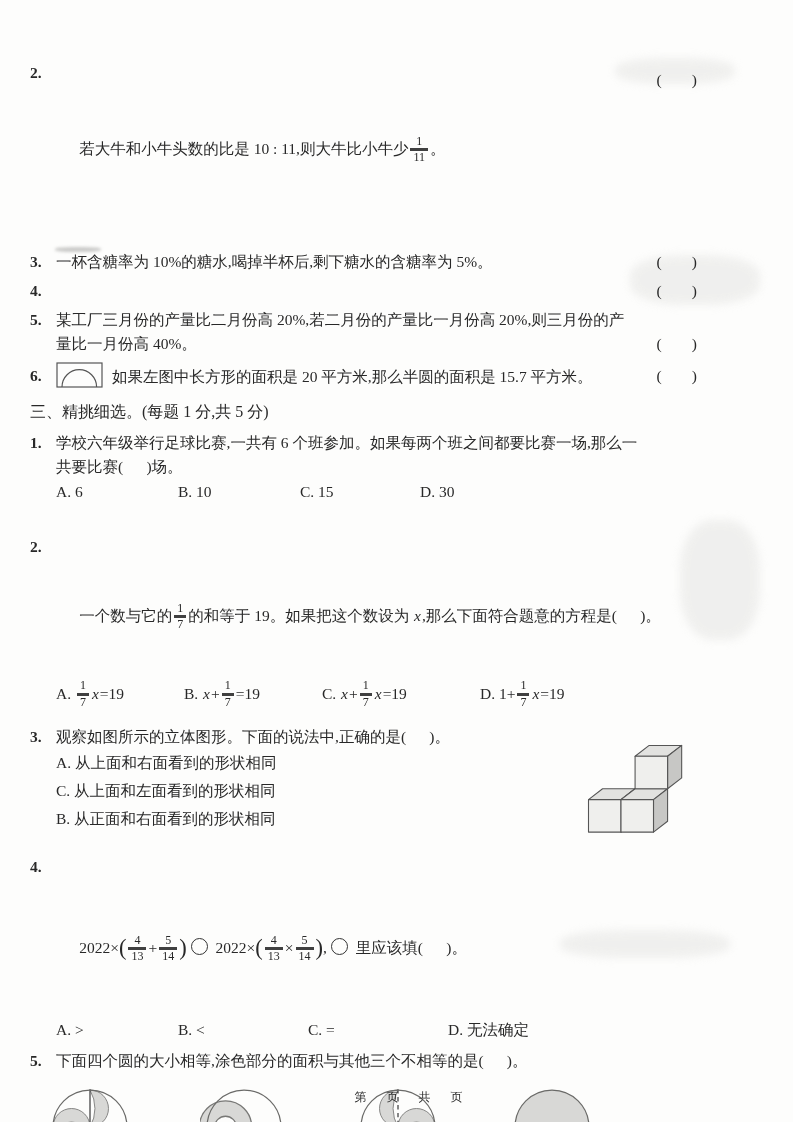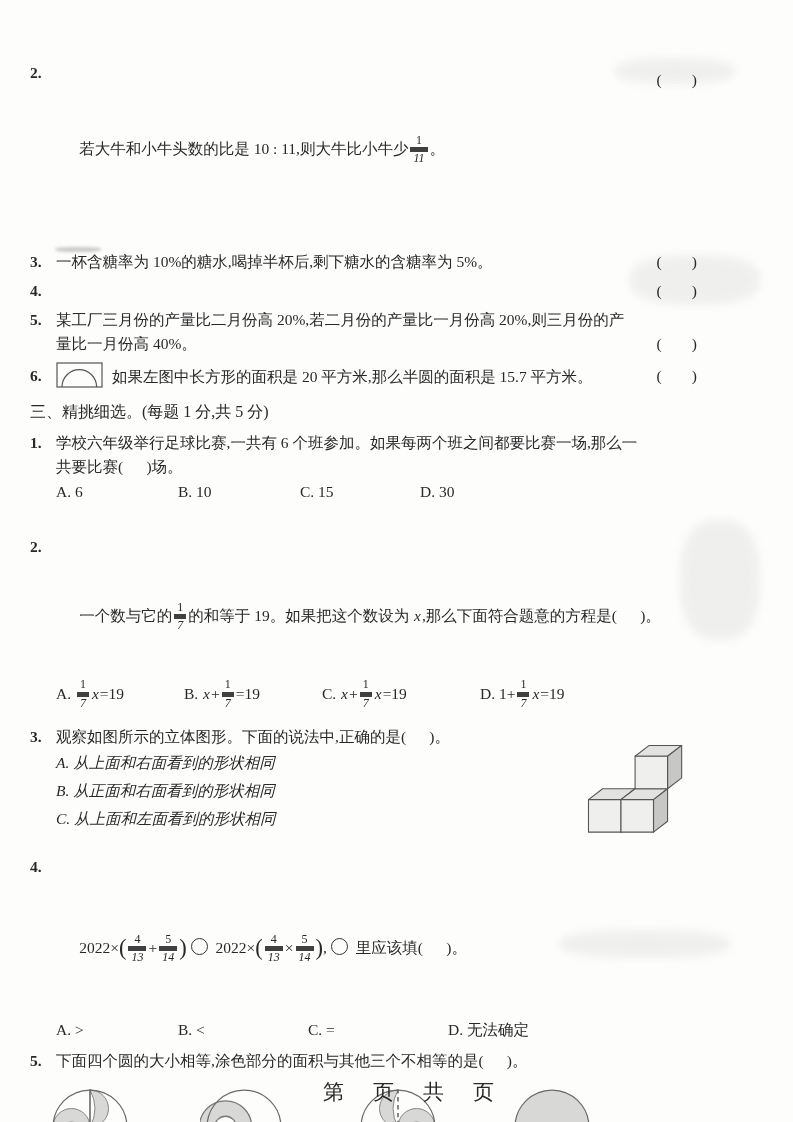--- a/index.html
+++ b/index.html
@@ -9,36 +9,36 @@
   .qrow{position:relative;padding-left:26px;min-height:24px;line-height:24px;}
   .qno{position:absolute;left:0;top:0;font-weight:bold;}
   .qtext{white-space:pre;}
   .ans{position:absolute;right:0;top:0;white-space:pre;letter-spacing:1px;}
   .sect{font-weight:normal;font-size:16px;line-height:26px;white-space:pre;}
   .indent2{padding-left:26px;line-height:24px;white-space:pre;}
   .optgrid{display:grid;margin-left:26px;line-height:26px;}
   .g1{grid-template-columns:122px 122px 120px auto;}
   .g2{grid-template-columns:128px 138px 158px auto;align-items:center;}
   .g4{grid-template-columns:122px 130px 140px auto;}
-  .optline{margin-left:26px;line-height:28px;white-space:pre;font-style:italic;}
+  .optline{margin-left:26px;line-height:28px;white-space:pre;}
   .frac{display:inline-flex;flex-direction:column;align-items:center;font-size:12px;
         line-height:1.12;vertical-align:middle;margin:0 2px;position:relative;top:-1px;}
-  .frac .den{border-top:5px solid #404040;font-style:italic;}
+  .frac .den{border-top:3px solid #404040;}
   .frac .num,.frac .den{padding:0 3px;}
   .it{font-style:italic;padding:0 1px;}
   .bg1{font-size:1.45em;line-height:1;vertical-align:-2px;}
   .circ{display:inline-block;width:15px;height:15px;border:1.4px solid #333;border-radius:50%;
         vertical-align:-2px;margin:0 4px;}
   .richline{line-height:38px;white-space:pre;}
   .fig6{display:inline-block;vertical-align:-7px;margin-right:8px;}
   .cubefig{position:absolute;right:12px;top:8px;}
   .circles{display:flex;gap:66px;margin:10px 0 4px 16px;}
   .cfig{display:flex;flex-direction:column;align-items:center;}
   .footer{position:absolute;left:0;right:0;bottom:16px;text-align:center;
-          font-family:"Liberation Sans","DejaVu Sans",sans-serif;font-size:21px;letter-spacing:4px;margin-left:28px;}
+          font-family:"Liberation Sans","DejaVu Sans",sans-serif;font-size:12px;letter-spacing:4px;margin-left:28px;}
   .smudge{position:absolute;background:#e9e9e7;filter:blur(4px);border-radius:40%;opacity:.65;}
   .smudge.dark{background:#9a9a98;filter:blur(1.5px);opacity:.5;}
   svg{display:block;}
 </style>
 </head>
 <body>
 
 <div class="page">
 
   <div class="smudge" style="left:615px;top:58px;width:120px;height:26px;"></div>
@@ -136,22 +136,22 @@
             <polygon points="66,52 79,42 79,72 66,82" fill="#c7c7c5"></polygon>
             <polygon points="36,52 66,52 66,82 36,82" fill="#efefed"></polygon>
             <polygon points="49,12 62,2 92,2 79,12" fill="#e2e2e0"></polygon>
             <polygon points="79,12 92,2 92,32 79,42" fill="#c7c7c5"></polygon>
             <polygon points="49,12 79,12 79,42 49,42" fill="#efefed"></polygon>
           </g>
         </svg>
       </span>
     </div>
     <div class="optline">A. 从上面和右面看到的形状相同</div>
+    <div class="optline">C. 从上面和左面看到的形状相同</div>
     <div class="optline">B. 从正面和右面看到的形状相同</div>
-    <div class="optline">C. 从上面和左面看到的形状相同</div>
 
     <div class="qrow richline" style="line-height:46px;min-height:46px;">
       <span class="qno" style="top:11px;">4.</span>
       <span class="qtext"><span>2022×</span><span class="bg1">(</span><span class="frac"><span class="num">4</span><span class="den">13</span></span><span>+</span><span class="frac"><span class="num">5</span><span class="den">14</span></span><span class="bg1">)</span><span class="circ"></span><span> 2022×</span><span class="bg1">(</span><span class="frac"><span class="num">4</span><span class="den">13</span></span><span>×</span><span class="frac"><span class="num">5</span><span class="den">14</span></span><span class="bg1">)</span><span>,</span><span class="circ"></span><span> 里应该填(      )。</span></span>
     </div>
     <div class="optgrid g4" style="margin-bottom:6px;">
       <span>A. &gt;</span>
       <span>B. &lt;</span>
       <span>C. =</span>
       <span>D. 无法确定</span>

